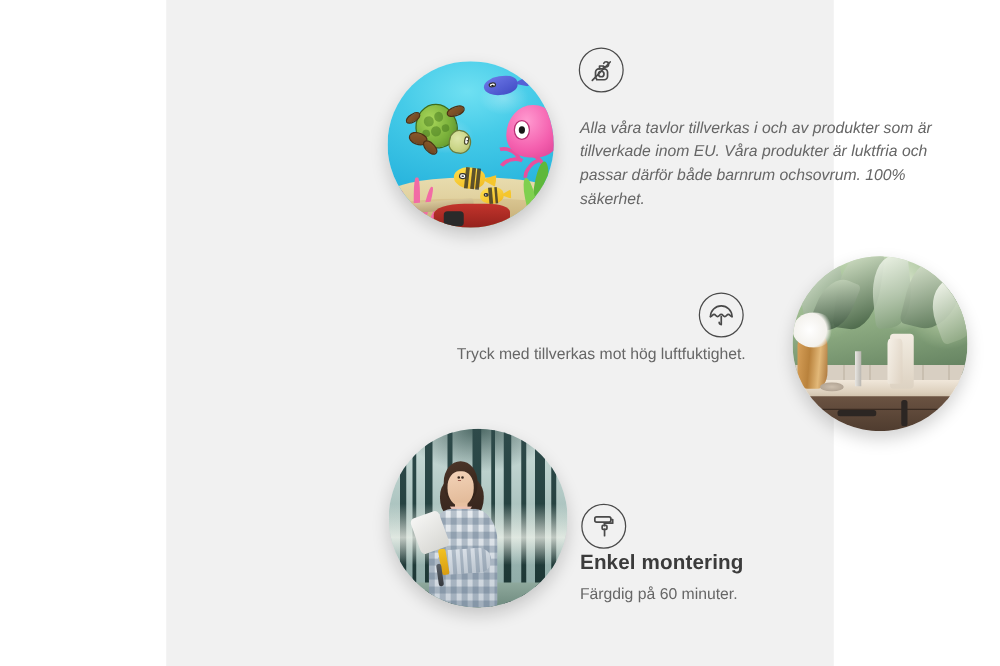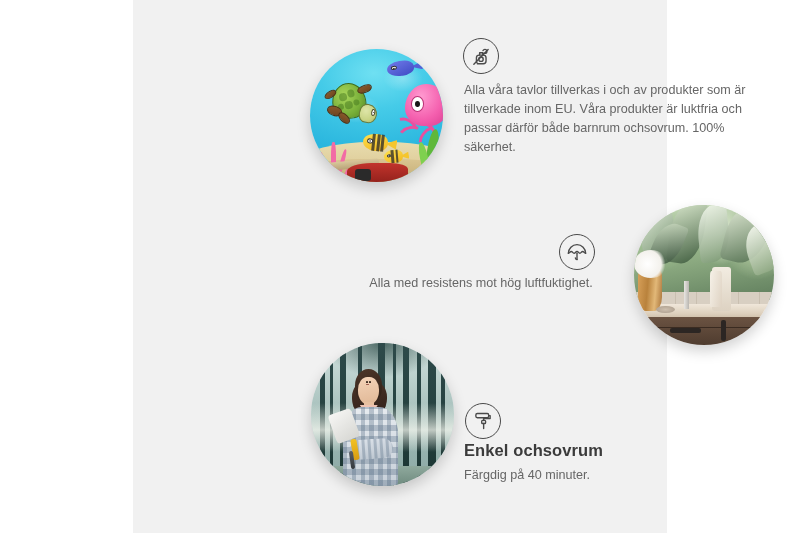--- a/index.html
+++ b/index.html
@@ -50,21 +50,21 @@
     border: 1.4px solid #4a4a4a;
     border-radius: 50%;
     display: flex; align-items: center; justify-content: center;
   }
   .icon-circle svg { display: block; }
 
   
   #block1-img { left: 177px; top: 49px; width: 133px; height: 133px; }
   #block1-text { position: absolute; left: 331px; top: 78px; width: 296px; text-align: left; }
   #block1-icon { position: absolute; left: 330px; top: 38px; }
-  #block1-desc { margin-top: 3px; }
+  #block1-desc { margin-top: 15px; font-style: italic; }
 
   
   .uw-water {
     position: absolute; inset: 0;
     background:
       radial-gradient(ellipse 90% 60% at 48% 18%, #6fe0f2 0%, #45cbe8 45%, #2ab6de 100%);
   }
   .uw-glow1 { position:absolute; left:18%; top:34%; width:34%; height:22%;
     background: radial-gradient(ellipse, rgba(255,255,255,0.35), rgba(255,255,255,0) 70%); }
   .uw-glow2 { position:absolute; left:55%; top:12%; width:30%; height:20%;
@@ -459,21 +459,21 @@
       <svg width="22" height="22" viewBox="0 0 24 24" fill="none" stroke="#4a4a4a" stroke-width="1.5" stroke-linecap="round" stroke-linejoin="round">
         <path d="M2.6 13.4a9.4 9.4 0 0 1 18.8 0"></path>
         <path d="M2.6 13.4c1.6 0 1.6-1.9 3.1-1.9s1.6 1.9 3.1 1.9 1.6-1.9 3.2-1.9 1.6 1.9 3.1 1.9 1.6-1.9 3.1-1.9 1.6 1.9 3.2 1.9"></path>
         <line x1="12" y1="13.4" x2="12" y2="20.2"></line>
         <path d="M12 20.2a1.8 1.8 0 0 1-1.8-1.8"></path>
       </svg>
     </div>
   </div>
 
   <div id="block2-text">
-    <div class="feature-desc" id="block2-desc">Alla med resistens mot hög luftfuktighet.</div>
+    <div class="feature-desc" id="block2-desc">Tryck med tillverkas mot hög luftfuktighet.</div>
   </div>
 
   <div class="circle-media" id="block3-img">
     <div class="scene">
       <div class="forest-bg"></div>
       <div class="canopy"></div>
       <div class="tree tr1"></div>
         <div class="tree tr2"></div>
         <div class="tree tr3"></div>
       <div class="tree tr4"></div>
@@ -511,17 +511,17 @@
         <rect x="4.2" y="3.8" width="14" height="4.6" rx="1.6"></rect>
         <path d="M18.2 6.1h1.6v3.2h-7.1"></path>
         <path d="M12.7 9.3v2.1"></path>
         <rect x="10.6" y="11.3" width="4.2" height="3.4" rx="0.9"></rect>
         <line x1="12.7" y1="14.7" x2="12.7" y2="20.3"></line>
       </svg>
     </div>
   </div>
 
   <div id="block3-text">
-    <div class="feature-title">Enkel ochsovrum</div>
-    <div class="feature-desc" id="block3-desc">Färgdig på 40 minuter.</div>
+    <div class="feature-title">Enkel montering</div>
+    <div class="feature-desc" id="block3-desc">Färgdig på 60 minuter.</div>
   </div>
 
 </div>
 
 </body></html>

